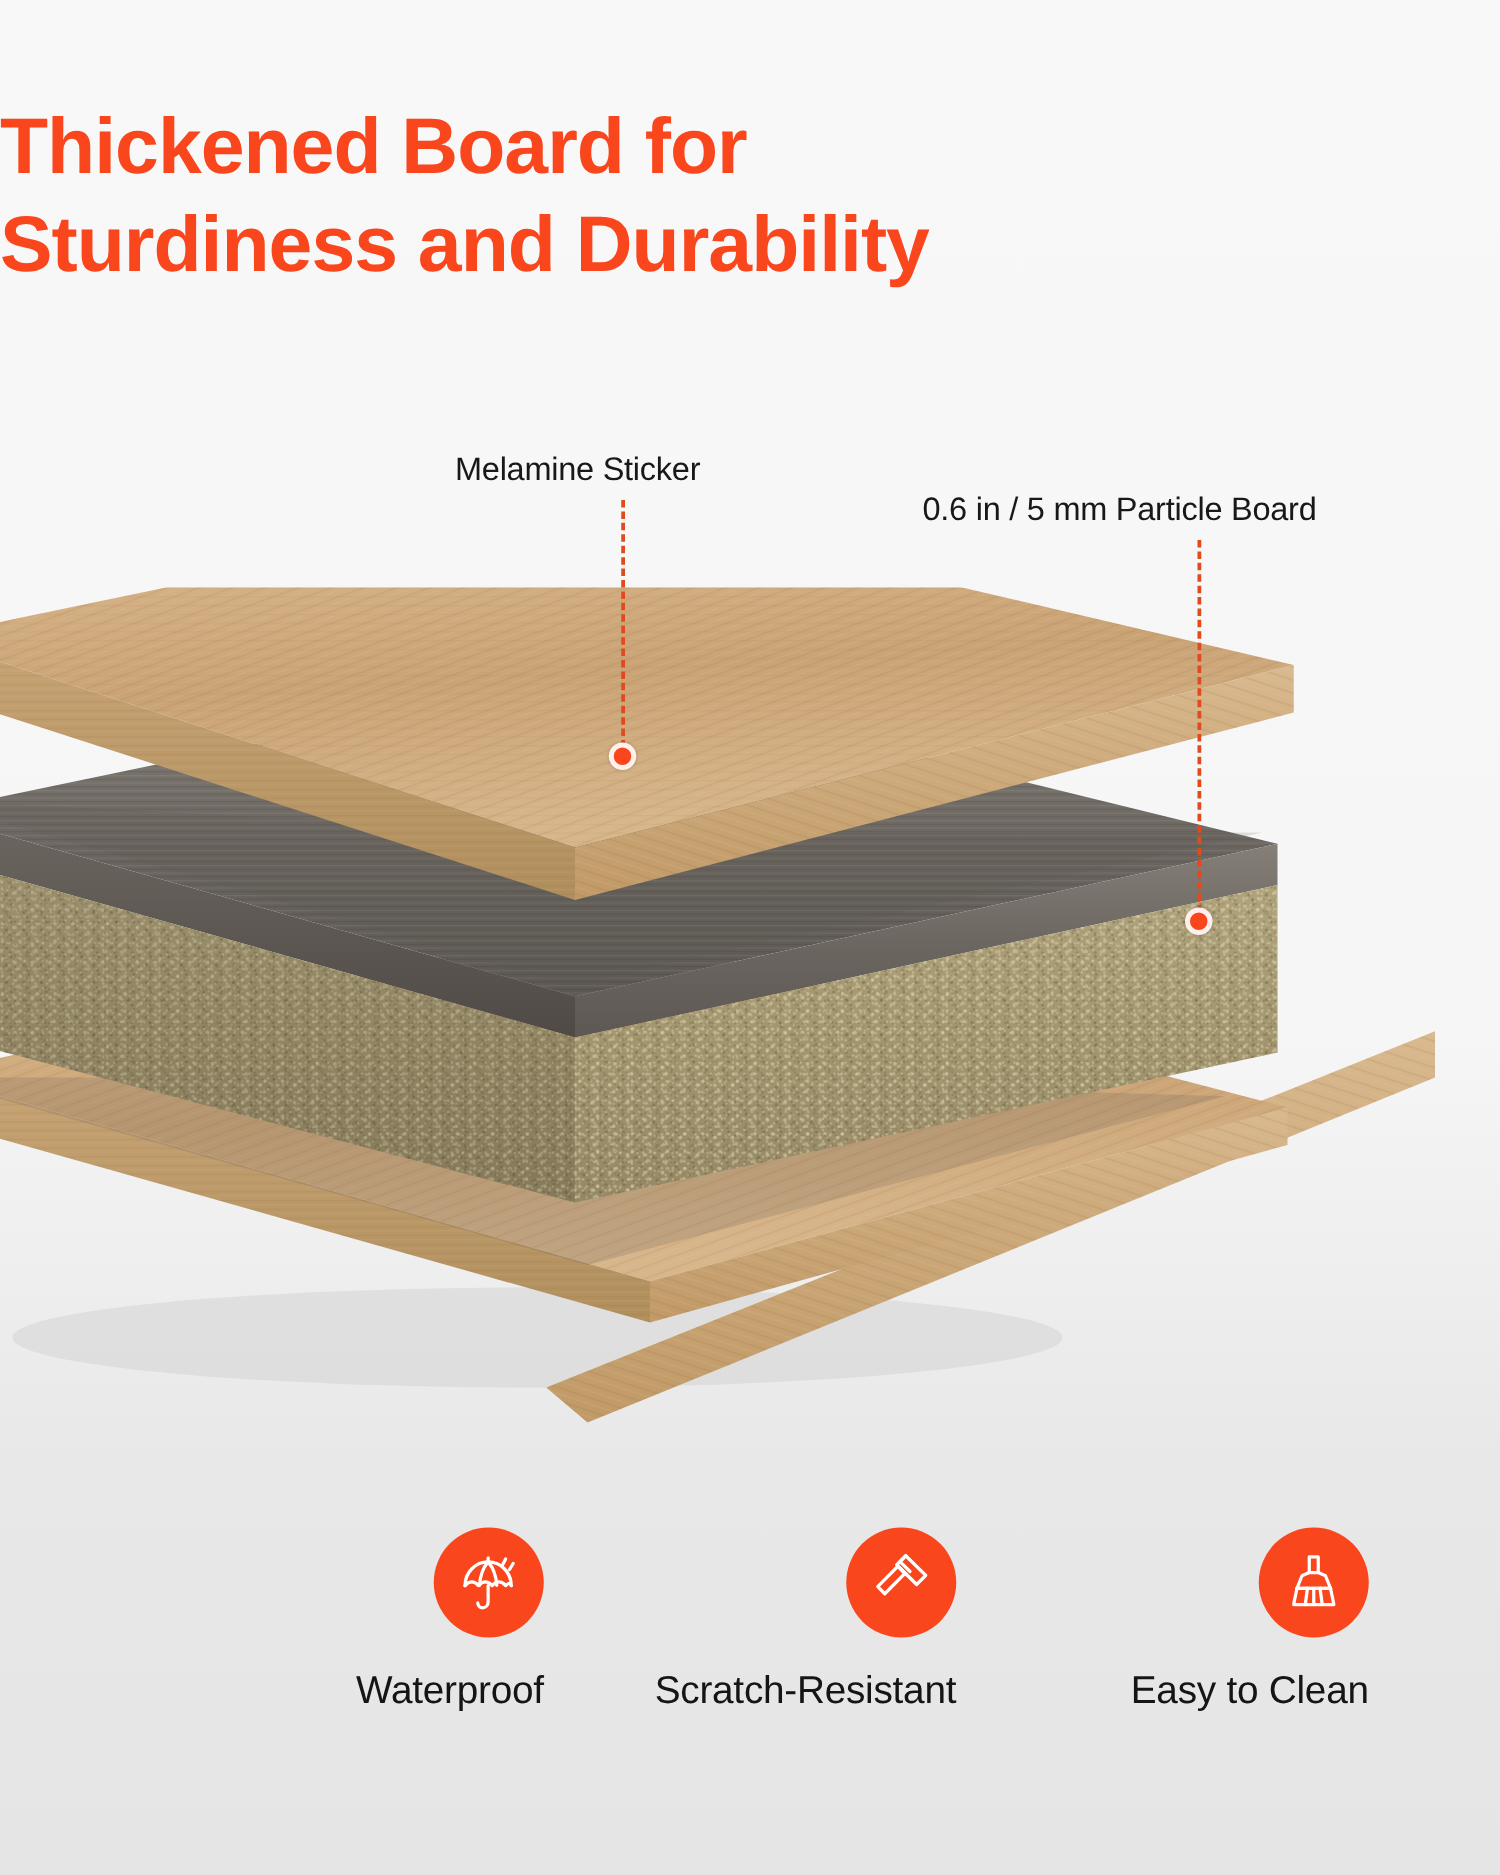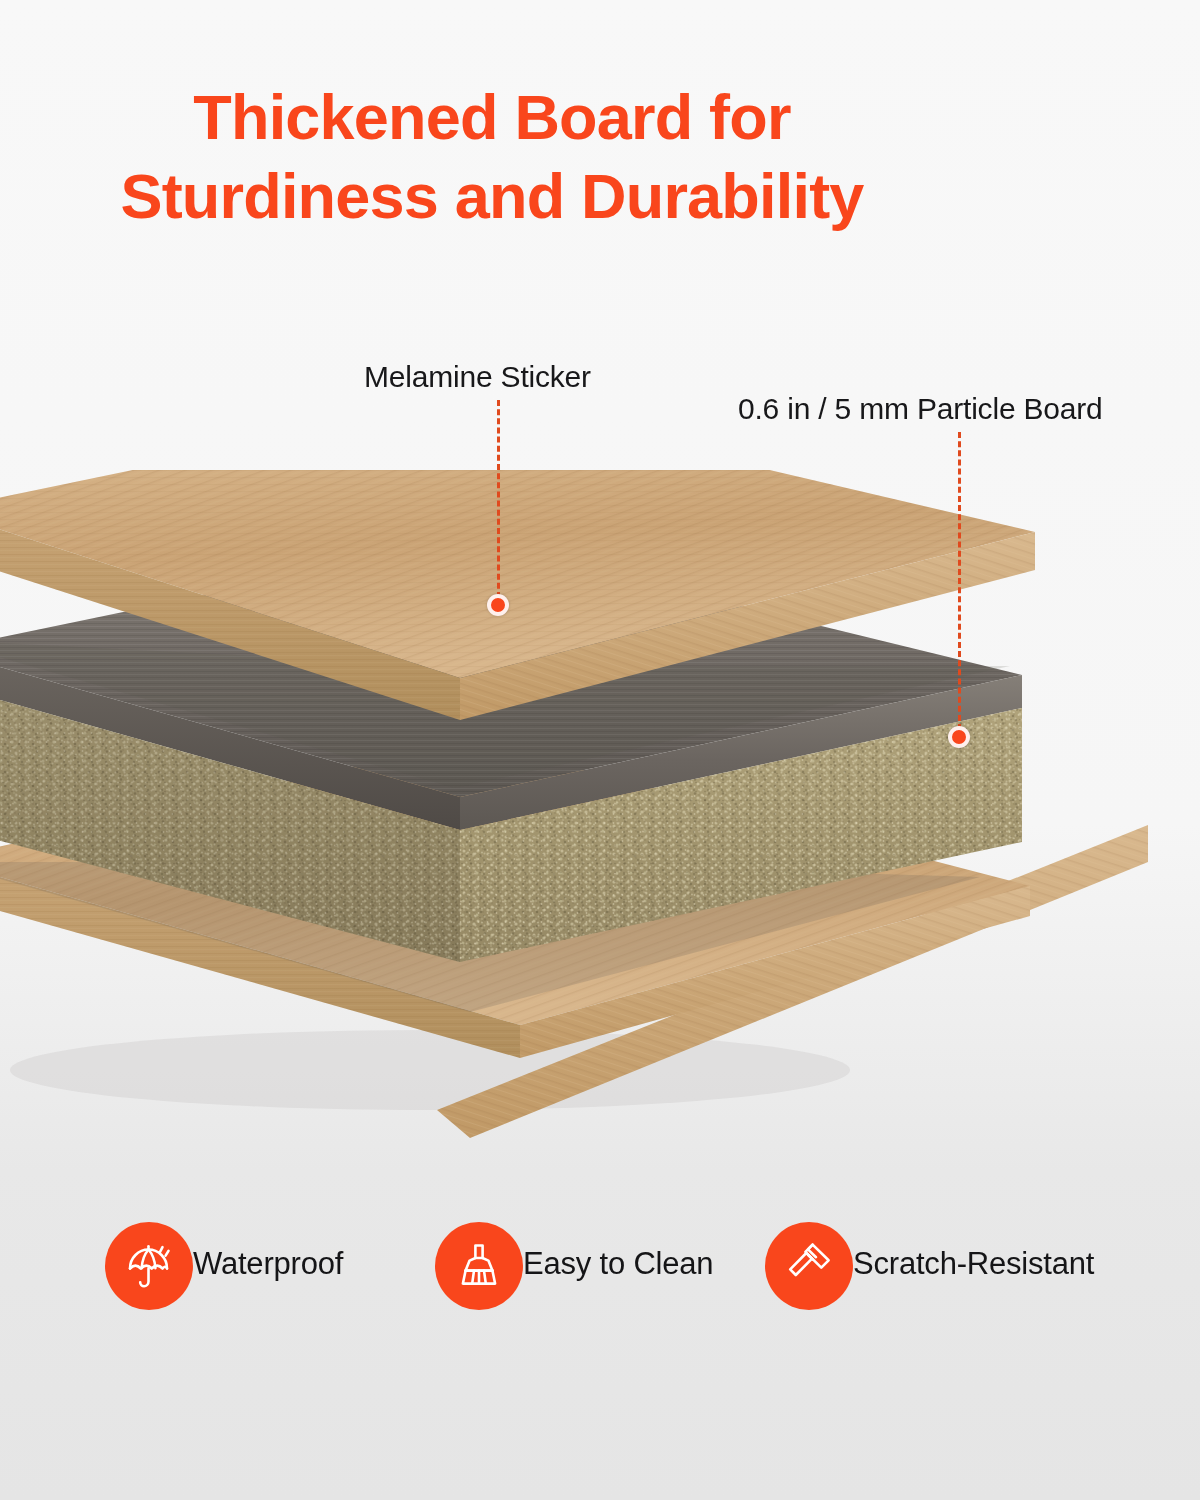--- a/index.html
+++ b/index.html
@@ -21,35 +21,35 @@
     background: linear-gradient(180deg, #f8f8f8 0%, #f6f6f6 55%, #e8e8e8 78%, #e5e5e5 100%);
     overflow: hidden;
   }
 
   
   .headline {
     position: absolute;
     top: 78px;
     left: 0;
     width: 984px;
-    text-align: center;
+    text-align: left;
     color: #f9461c;
     font-family: "Liberation Sans", sans-serif;
     font-weight: bold;
     font-size: 63px;
     line-height: 1.26;
     letter-spacing: -0.8px;
     white-space: pre-line;
   }
 
   
   .callout-label {
     position: absolute;
     color: #18181a;
-    font-size: 30px;
+    font-size: 26px;
     font-family: "Liberation Sans", sans-serif;
     font-weight: normal;
     letter-spacing: -0.2px;
     white-space: nowrap;
   }
   #label-melamine { left: 364px; top: 360px; }
   #label-particle { left: 738px; top: 392px; }
 
   
   .leader {
@@ -90,21 +90,22 @@
     left: 0;
     top: 1222px;
     width: 1200px;
     display: flex;
     justify-content: center;
     align-items: flex-start;
   }
   .feature {
     width: 330px;
     display: flex;
-    align-items: flex-start;
+    flex-direction: column;
+    align-items: flex-end;
   }
   .feature-badge {
     width: 88px;
     height: 88px;
     border-radius: 50%;
     background: #f9461c;
     display: flex;
     align-items: center;
     justify-content: center;
   }
@@ -316,50 +317,50 @@
         </span>
       </div>
       <div class="feature-caption">Waterproof</div>
     </div>
 
     <div class="feature">
       <div class="feature-badge">
         <span>
           <svg width="56" height="56" viewBox="0 0 56 56" fill="none" stroke="#ffffff" stroke-width="2.6" stroke-linecap="round" stroke-linejoin="round">
 
+            <path d="M31.6 6.6 L47.6 22.3 L40.3 29.6 L24.4 13.8 Z"></path>
+
+            <path d="M31.6 6.6 L27.0 11.3 L35.0 19.2"></path>
+
+            <path d="M27.3 17.0 L31.9 21.6"></path>
+
+            <path d="M25.3 15.0 L31.0 20.7 L14.8 37.0 L9.2 31.3 Z"></path>
+          </svg>
+        </span>
+      </div>
+      <div class="feature-caption">Scratch-Resistant</div>
+    </div>
+
+    <div class="feature">
+      <div class="feature-badge">
+        <span>
+          <svg width="56" height="56" viewBox="0 0 56 56" fill="none" stroke="#ffffff" stroke-width="2.6" stroke-linecap="round" stroke-linejoin="round">
+
             <path d="M24.4 7.5 L31.6 7.5 L31.6 20.0 L24.4 20.0 Z"></path>
 
             <path d="M24.4 20.0 L18.6 22.6 L14.6 32.6 L41.4 32.6 L37.4 22.6 L31.6 20.0"></path>
 
             <path d="M14.6 32.6 L41.4 32.6"></path>
 
             <path d="M14.6 32.6 L11.9 45.6 L44.1 45.6 L41.4 32.6"></path>
 
             <path d="M23.0 32.6 L21.2 45.6"></path>
             <path d="M28.0 32.6 L28.0 45.6"></path>
             <path d="M33.0 32.6 L34.8 45.6"></path>
           </svg>
         </span>
       </div>
       <div class="feature-caption">Easy to Clean</div>
     </div>
 
-    <div class="feature">
-      <div class="feature-badge">
-        <span>
-          <svg width="56" height="56" viewBox="0 0 56 56" fill="none" stroke="#ffffff" stroke-width="2.6" stroke-linecap="round" stroke-linejoin="round">
-
-            <path d="M31.6 6.6 L47.6 22.3 L40.3 29.6 L24.4 13.8 Z"></path>
-
-            <path d="M31.6 6.6 L27.0 11.3 L35.0 19.2"></path>
-
-            <path d="M27.3 17.0 L31.9 21.6"></path>
-
-            <path d="M25.3 15.0 L31.0 20.7 L14.8 37.0 L9.2 31.3 Z"></path>
-          </svg>
-        </span>
-      </div>
-      <div class="feature-caption">Scratch-Resistant</div>
-    </div>
-
   </div>
 
 </div>
 
 </body></html>

